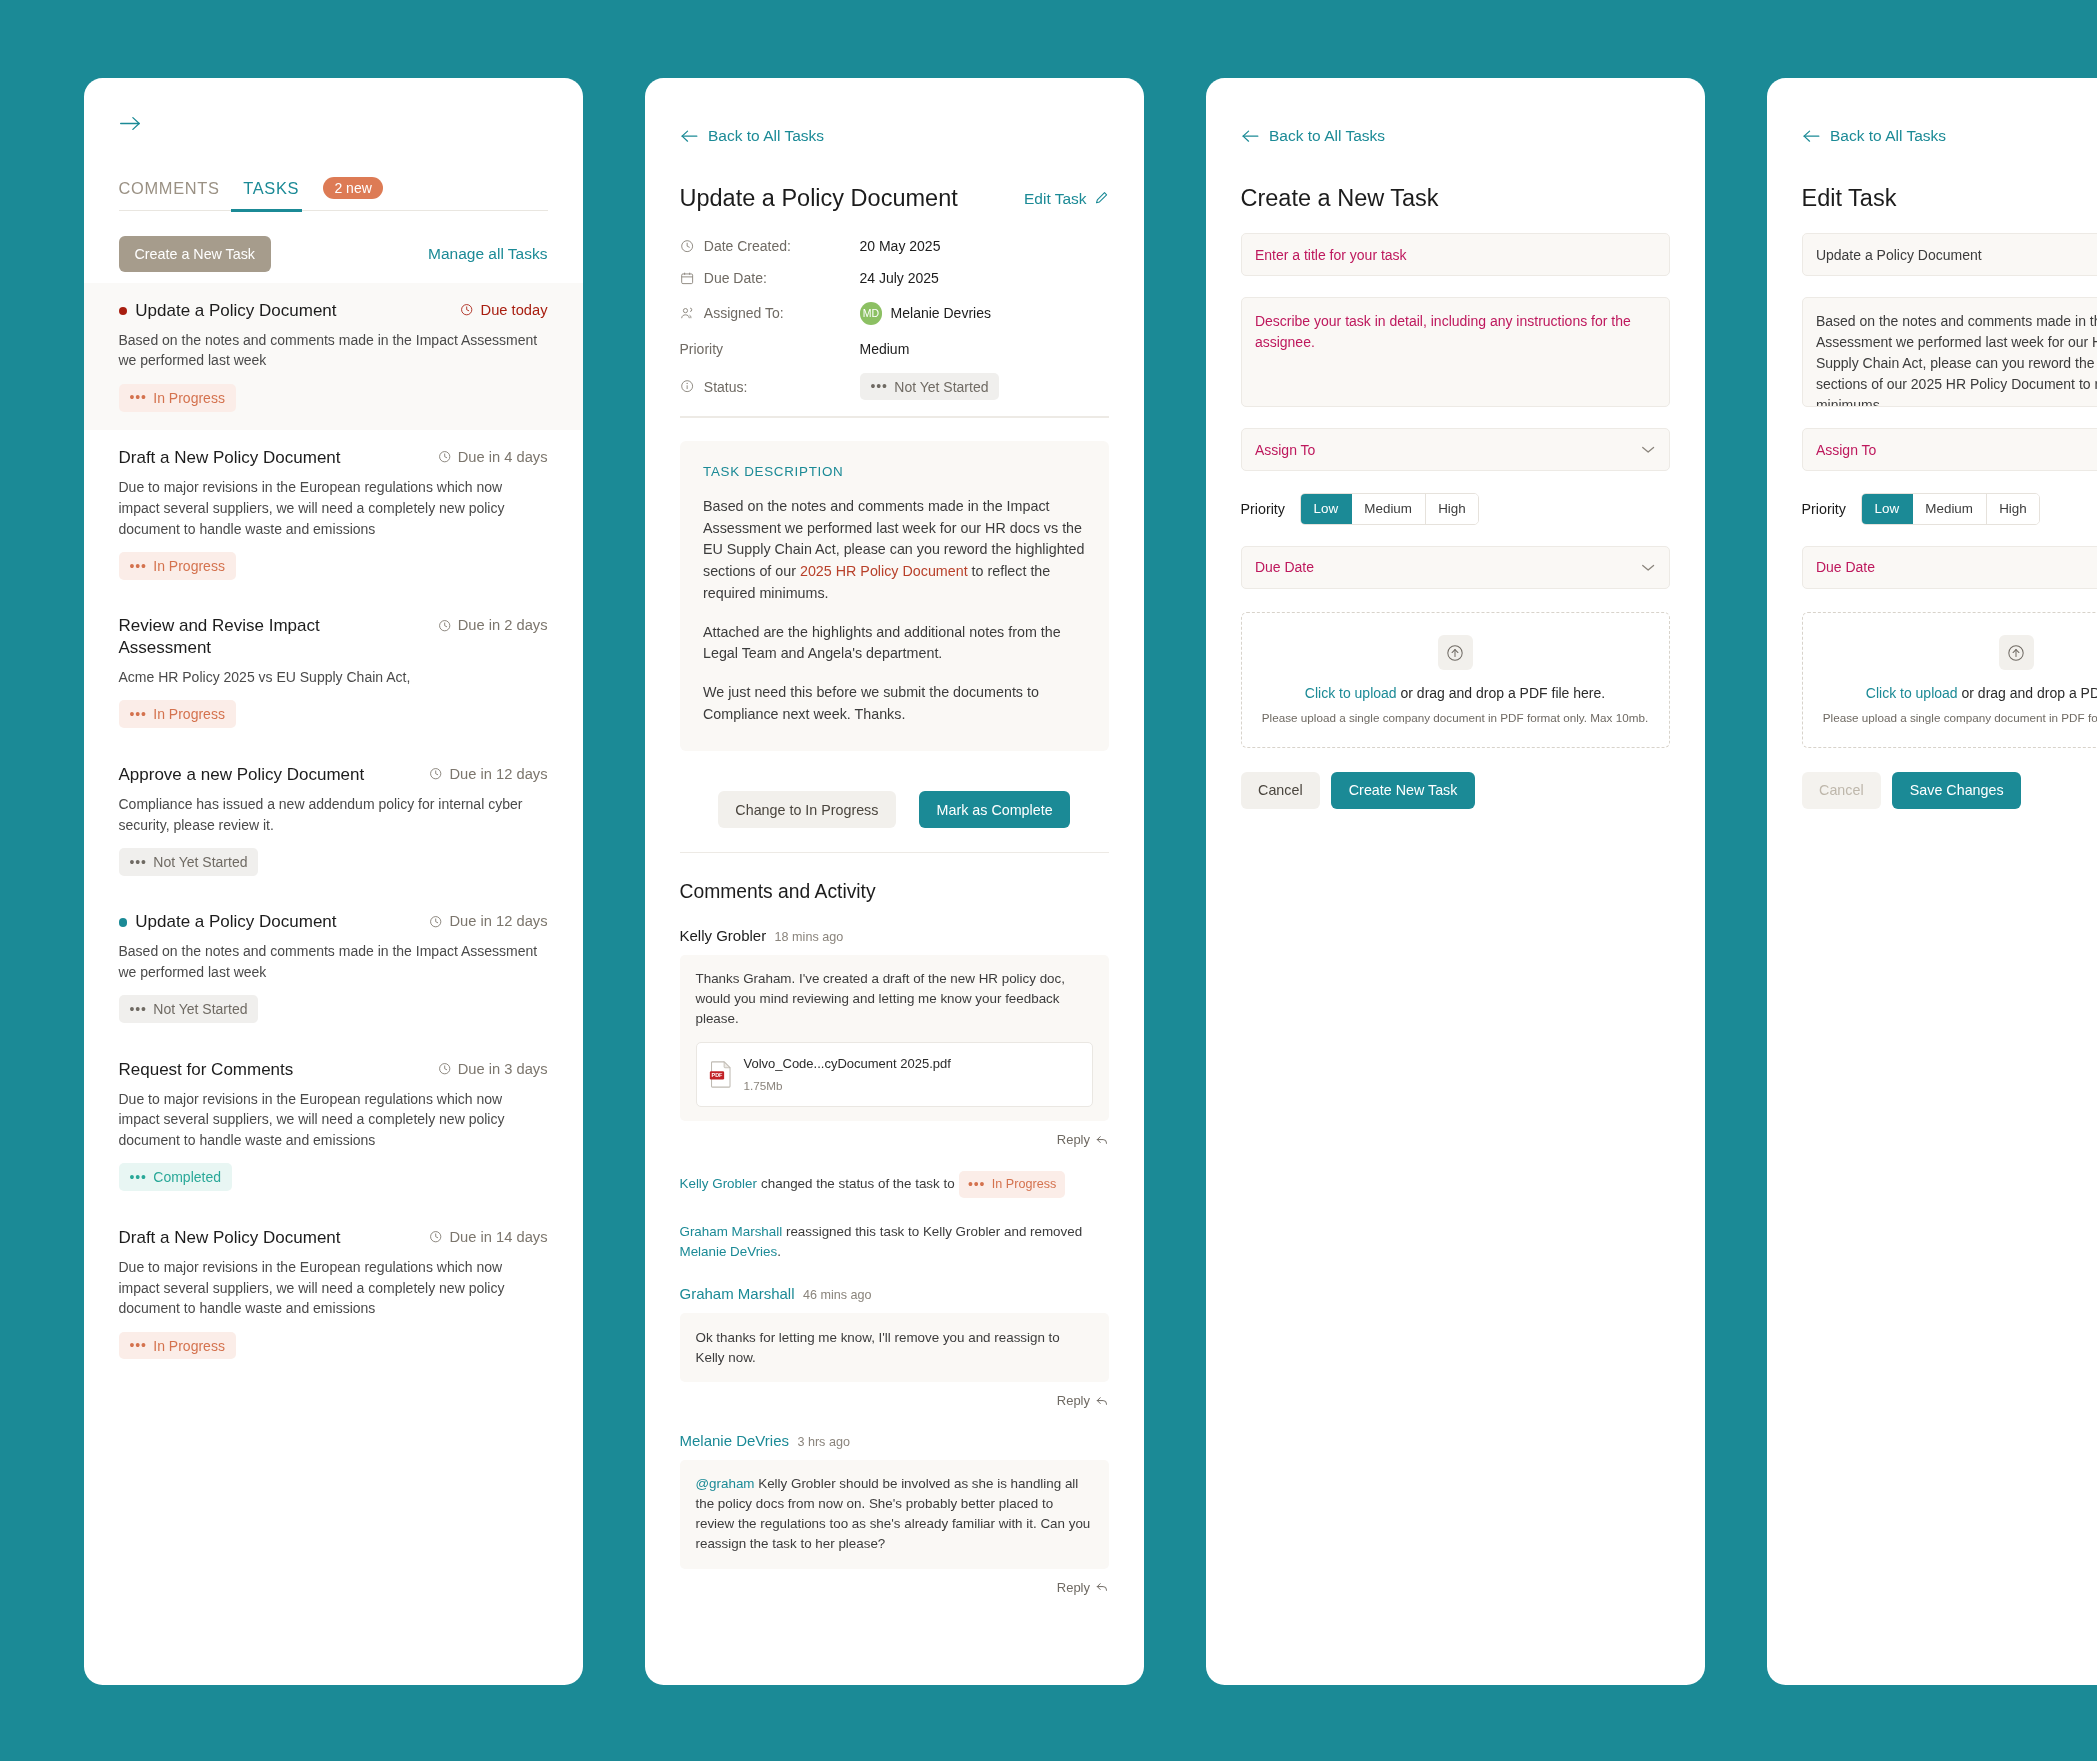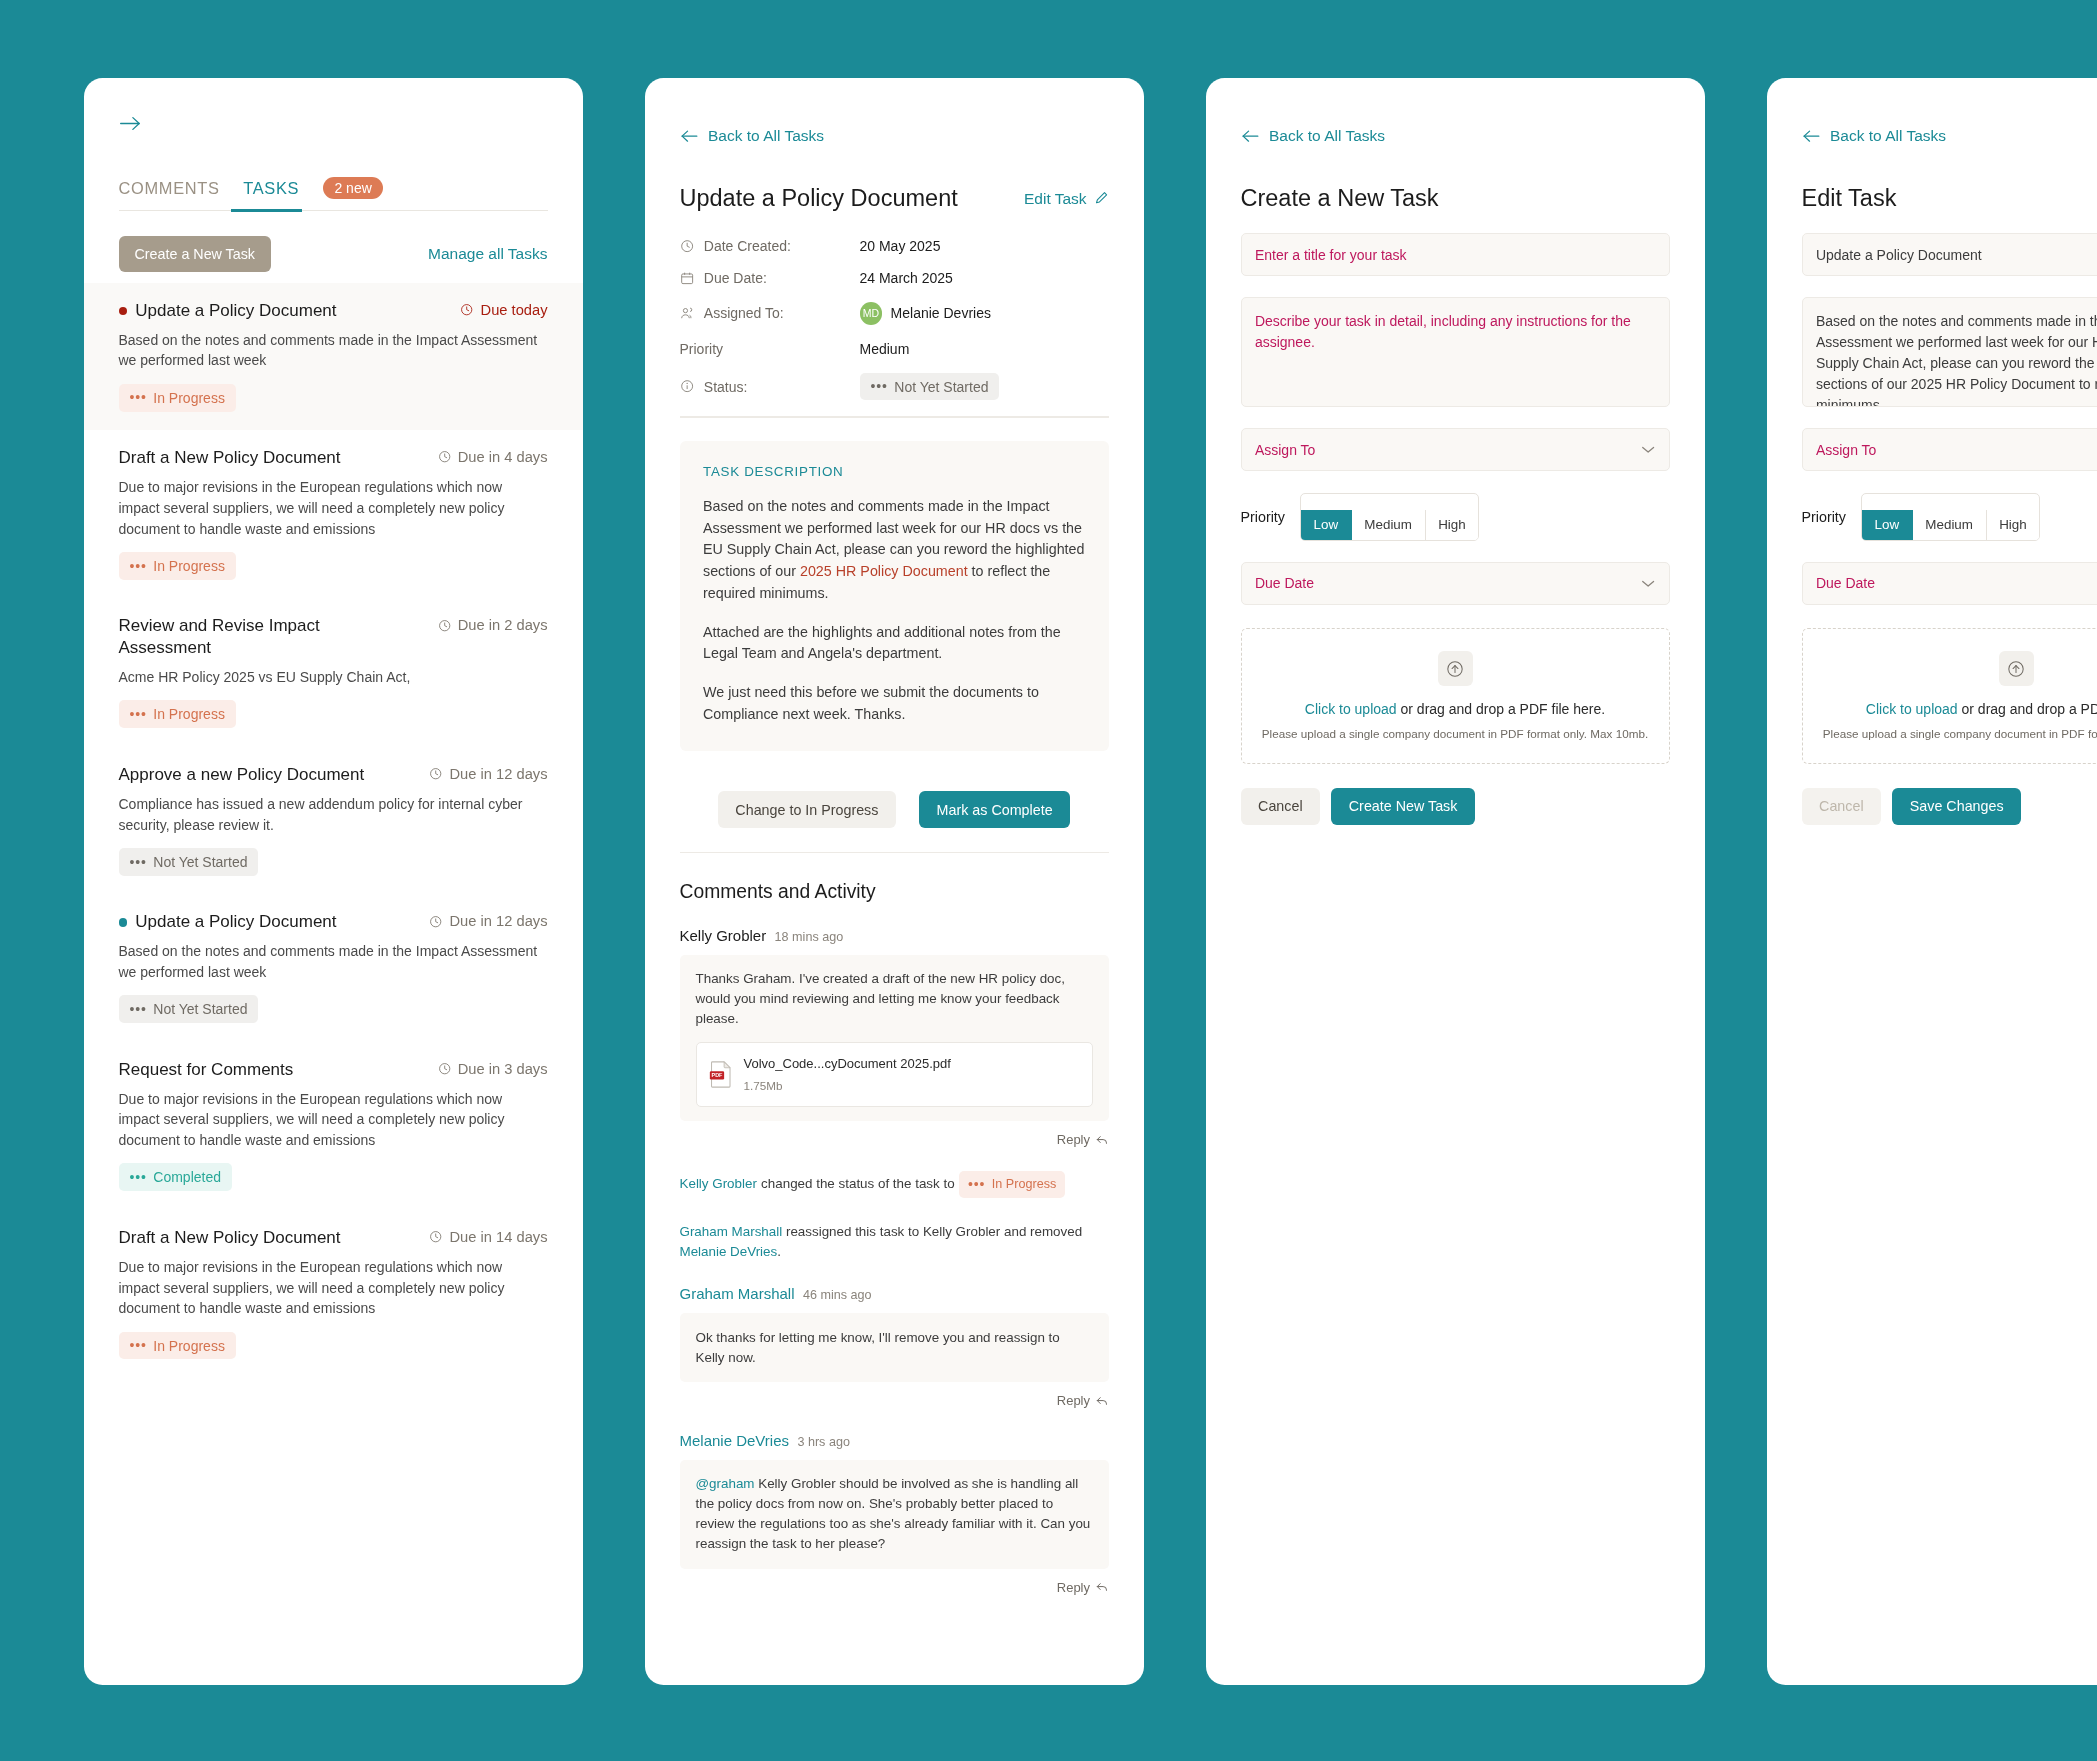--- a/index.html
+++ b/index.html
@@ -285,21 +285,20 @@
     display: flex; align-items: center; gap: 15px; margin-top: 22px;
   }
   .prio-label { font-size: 14.3px; color: #1C1C1C; }
   .seg {
     display: flex; border: 0.8px solid #E6E2DC; border-radius: 5px; overflow: hidden;
   }
   .seg-item {
     padding: 7.1px 12.6px; font-size: 13.4px; color: #3C3C3C;
     background: #fff; cursor: pointer;
     border-right: 0.8px solid #E6E2DC;
-    margin-top: 16px;
   }
   .seg-item:last-child { border-right: none; }
   .seg-item.active { background: #1B8A96; color: #fff; border-right-color:#1B8A96; }
   .drop {
     border: 1.3px dashed #D8D3CB;
     border-radius: 5.9px;
     margin-top: 23.5px;
     padding: 22px 17px 23.5px 17px;
     text-align: center;
   }
@@ -483,21 +482,21 @@
         <div class="meta-row">
           <div class="meta-label">
             <svg width="14.3" height="14.3" viewBox="0 0 34 34" fill="none" stroke="#8A847C" stroke-width="2.2">
                 <rect x="4" y="7" width="26" height="23" rx="3"></rect>
                 <line x1="4" y1="14" x2="30" y2="14"></line>
                 <line x1="11" y1="4" x2="11" y2="9"></line>
                 <line x1="23" y1="4" x2="23" y2="9"></line>
               </svg>
             <span>Due Date:</span>
           </div>
-          <div class="meta-val">24 March 2025</div>
+          <div class="meta-val">24 July 2025</div>
         </div>
 
         <div class="meta-row">
           <div class="meta-label">
             <svg width="14.3" height="14.3" viewBox="0 0 34 34" fill="none" stroke="#8A847C" stroke-width="2.2">
                 <circle cx="13" cy="11" r="5"></circle>
                 <path d="M4 29c0-5 4-8 9-8s9 3 9 8"></path>
                 <path d="M24 13a4 4 0 100-8"></path>
                 <path d="M26 29c0-4-1-6-3-7"></path>
               </svg>

